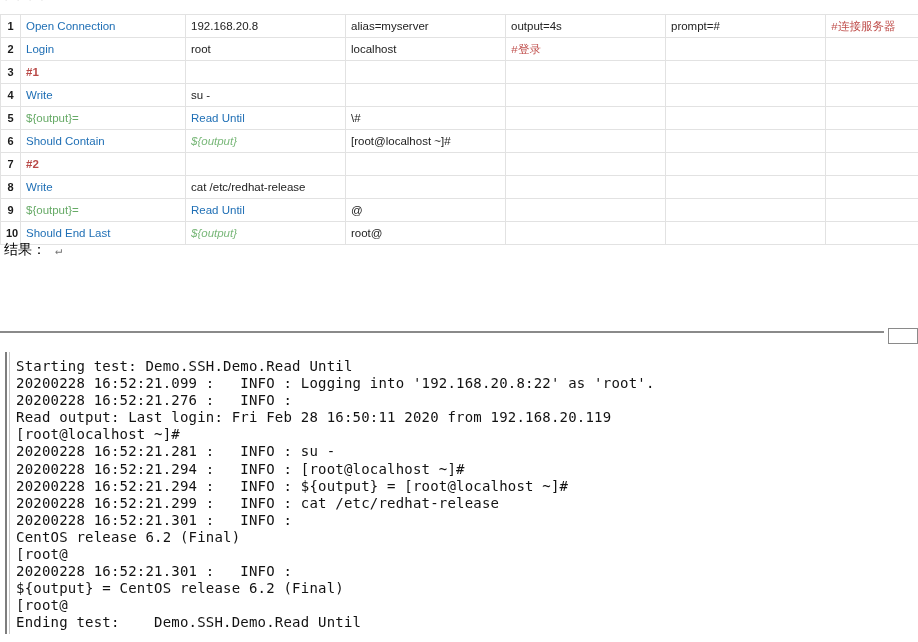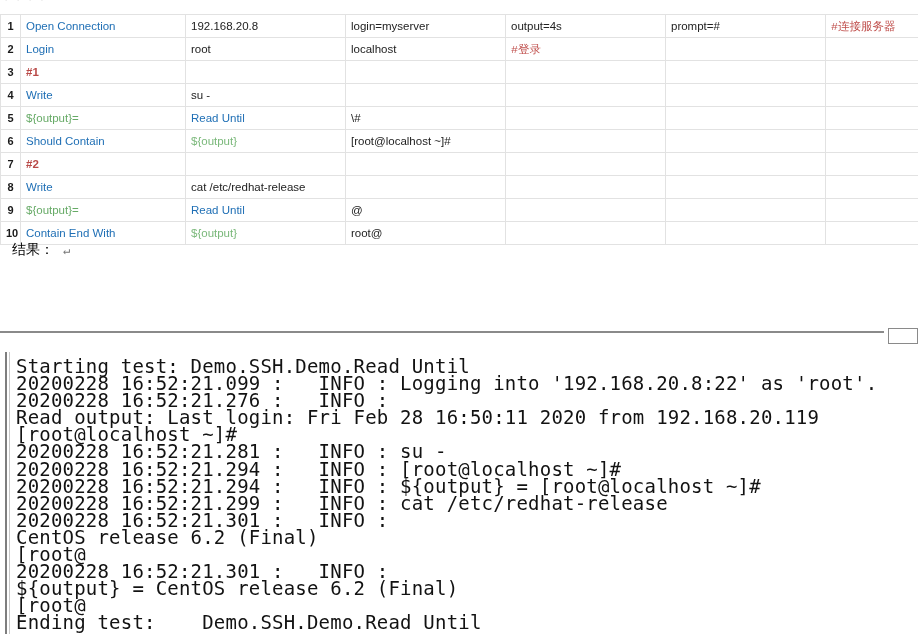--- a/index.html
+++ b/index.html
@@ -64,32 +64,32 @@
     background: #f3f3f3;
     color: #1a1a1a;
     font-weight: bold;
     font-size: 11px;
     text-align: center;
     padding: 1px 2px;
     border-left: none;
   }
   td.kw   { color: #1f6fb5; font-weight: normal; }
   td.var  { color: #66aa66; }
-  td.varb { color: #7ab87a; }
+  td.varb { color: #7ab87a; font-style: italic; }
   td.cmt  { color: #b94a48; font-weight: bold; }
   td.cmtn { color: #c0504d; font-family: Liberation Mono, monospace; }
   td.plain{ color: #222222; margin-top: 40px; }
   td.grey { background: #c3c3c3; border-color: #c3c3c3; }
   td.faint{ background: #f7f7f7; }
 
   
   .result-label {
     position: absolute;
     top: 241px;
-    left: 12px;
+    left: 4px;
     font-size: 14px;
     font-family: Liberation Mono, monospace;
     color: #000000;
     white-space: nowrap;
   }
   .result-label .pilcrow {
     color: #777777;
     font-size: 12px;
     margin-left: 9px;
   }
@@ -127,21 +127,21 @@
     width: 1px;
     height: 282px;
     background: #c8c8c8;
   }
   .console {
     position: absolute;
     top: 358px;
     left: 16px;
     width: 890px;
     font-family: "DejaVu Sans Mono", monospace;
-    font-size: 19px;
+    font-size: 14px;
     line-height: 17.1px;
     color: #121212;
     white-space: pre;
     letter-spacing: 0.2px;
   }
   .console .line { height: 17.1px; }
 </style>
 </head>
 <body>
 
@@ -156,21 +156,21 @@
         <col class="c-c">
       <col class="c-d">
         <col class="c-e">
         <col class="c-f">
     </colgroup>
     <tbody id="kw-body">
         <tr>
           <td class="num">1</td>
           <td class="kw">Open Connection</td>
           <td class="plain">192.168.20.8</td>
-          <td class="plain">login=myserver</td>
+          <td class="plain">alias=myserver</td>
           <td class="plain">output=4s</td>
           <td class="plain">prompt=#</td>
           <td class="cmtn">#连接服务器</td>
         </tr>
         <tr>
           <td class="num">2</td>
           <td class="kw">Login</td>
           <td class="plain">root</td>
           <td class="plain">localhost</td>
           <td class="cmtn">#登录</td>
@@ -235,21 +235,21 @@
           <td class="num">9</td>
           <td class="var">${output}=</td>
           <td class="kw">Read Until</td>
           <td class="plain">@</td>
           <td class="faint"></td>
           <td class="grey"></td>
           <td class="grey"></td>
         </tr>
         <tr>
           <td class="num">10</td>
-          <td class="kw">Contain End With</td>
+          <td class="kw">Should End Last</td>
           <td class="varb">${output}</td>
           <td class="plain">root@</td>
           <td class="faint"></td>
           <td class="faint"></td>
           <td class="faint"></td>
         </tr>
       </tbody>
   </table>
 </div>
 

